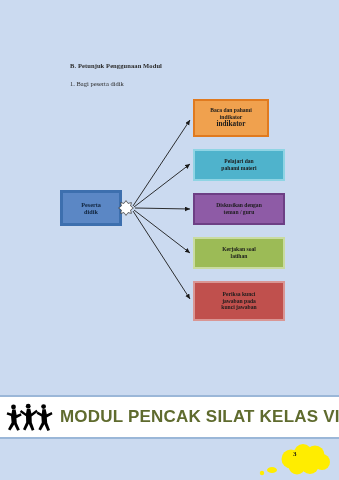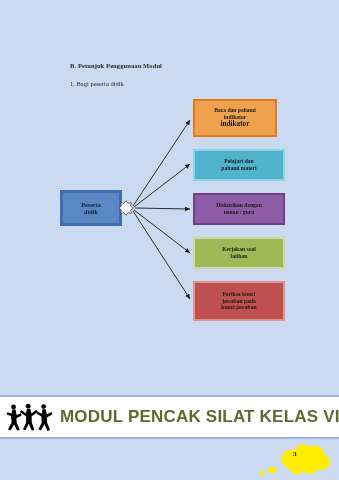--- a/index.html
+++ b/index.html
@@ -40,21 +40,21 @@
     border:3px solid #3d6fae;
     font-size:6.2px;
     color:#10243d;
   }
 
   
   .hub{
     position:absolute;left:118px;top:108px;width:16px;height:16px;
   }
 
-  .n1{left:193px;top:7px;width:84px;height:38px;background:#f0a14e;border:2px solid #e07a1f;}
+  .n1{left:193px;top:7px;width:76px;height:38px;background:#f0a14e;border:2px solid #e07a1f;}
   .n1 .l1{font-size:5.6px;}
   .n1 .l2{font-size:5.6px;}
   .n1 .l3{font-size:7.2px;}
   .n2{left:193px;top:57px;width:92px;height:32px;background:#4fb3cc;border:2px solid #8fd4e4;font-size:5.6px;}
   .n3{left:193px;top:101px;width:92px;height:32px;background:#8e5ba6;border:2px solid #6d3f85;font-size:5.6px;}
   .n4{left:193px;top:145px;width:92px;height:32px;background:#9cbb56;border:2px solid #c9dba0;font-size:5.6px;}
   .n5{left:193px;top:189px;width:92px;height:40px;background:#c0504d;border:2px solid #d99694;font-size:5.6px;}
 
   
   #footer{position:absolute;left:0;top:395px;width:339px;height:85px;}

